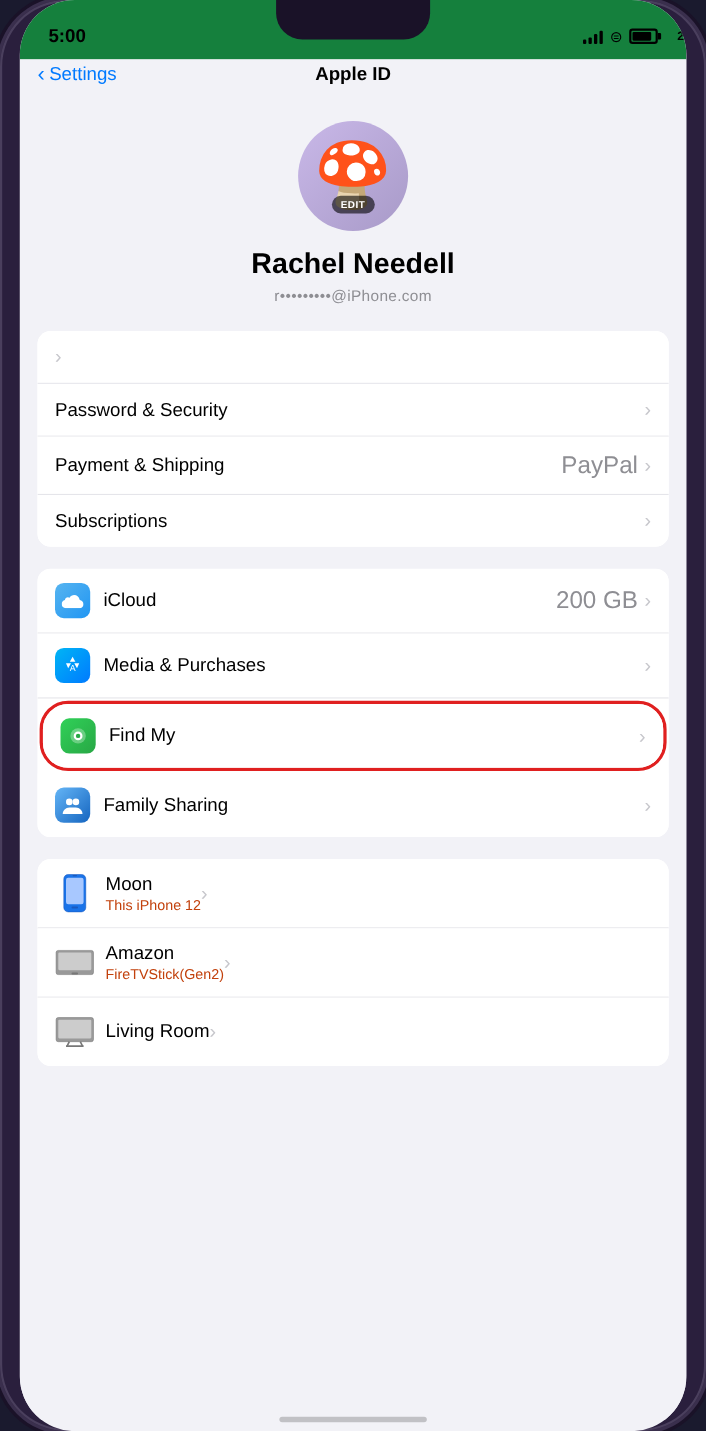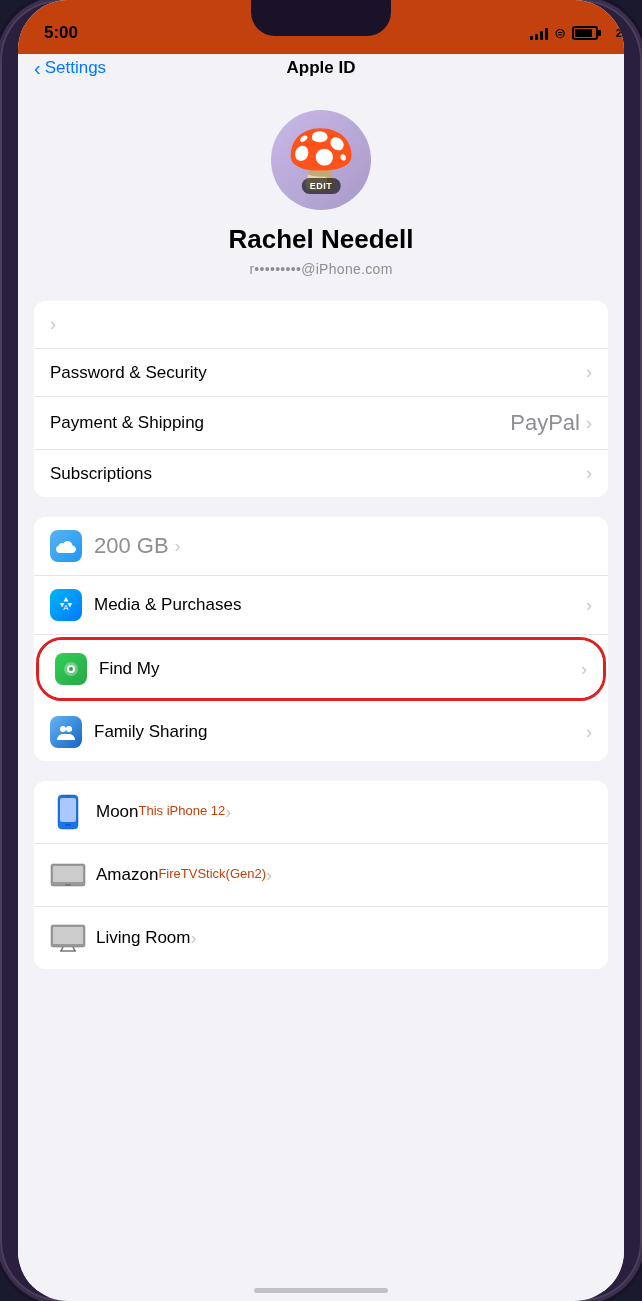--- a/index.html
+++ b/index.html
@@ -29,21 +29,21 @@
       left: 18px;
       right: 18px;
       bottom: 0;
       background: #f2f2f7;
       border-radius: 50px;
       overflow: hidden;
     }
 
     
     .status-bar {
-      background: #c2410c;
+      background: #15803d;
       height: 54px;
       display: flex;
       align-items: center;
       justify-content: space-between;
       padding: 12px 26px 0;
       position: relative;
     }
 
     .status-time {
       font-size: 17px;
@@ -297,21 +297,21 @@
       display: flex;
       align-items: center;
       justify-content: center;
       font-size: 24px;
       margin-right: 10px;
       flex-shrink: 0;
     }
 
     .settings-row-sublabel {
       display: flex;
-      flex-direction: row;
+      flex-direction: column;
     }
 
     .sublabel-main {
       font-size: 17px;
       color: #000;
     }
 
     .sublabel-sub {
       font-size: 13px;
       color: #c2410c;
@@ -396,20 +396,21 @@
       </div>
 
       <div class="settings-group">
 
         <div class="settings-row">
           <div class="settings-row-icon icon-icloud">
             <svg width="20" height="14" viewBox="0 0 20 14" fill="white">
               <path d="M16.5 6.5C16.5 6.5 16.4 6 16.3 5.7C15.7 3.6 13.8 2 11.5 2C9.7 2 8.1 3 7.2 4.5C6.8 4.2 6.3 4 5.8 4C4.3 4 3.1 5.1 3 6.5C1.3 6.9 0 8.4 0 10.2C0 12.3 1.7 14 3.8 14H16.3C18.3 14 20 12.3 20 10.3C20 8.4 18.4 6.8 16.5 6.5Z"></path>
             </svg>
           </div>
+          <span class="settings-row-label">iCloud</span>
           <span class="settings-row-value">200 GB</span>
           <span class="chevron-right">›</span>
         </div>
 
         <div class="settings-row">
           <div class="settings-row-icon icon-appstore">
             <svg width="18" height="18" viewBox="0 0 18 18" fill="white">
               <path d="M9 1L11.5 5.5H6.5L9 1Z"></path>
               <path d="M3 7H7.5L5 11.5L3 7Z"></path>
               <path d="M15 7H10.5L13 11.5L15 7Z"></path>

